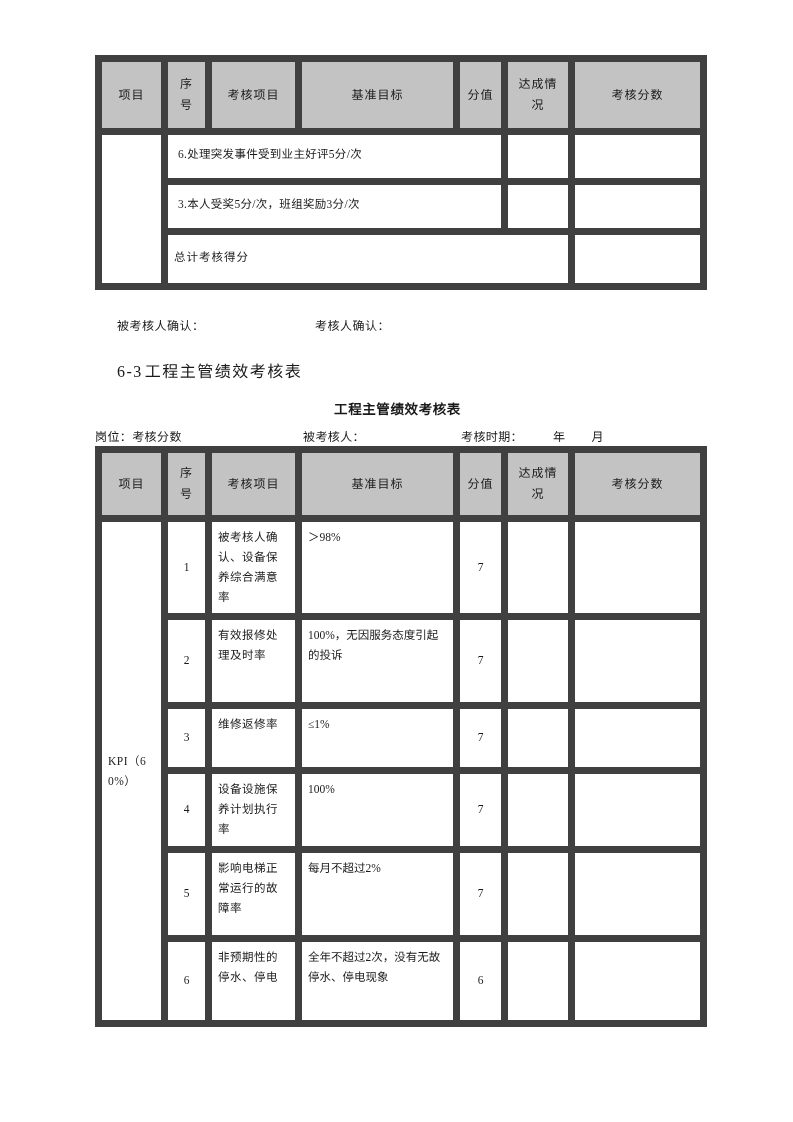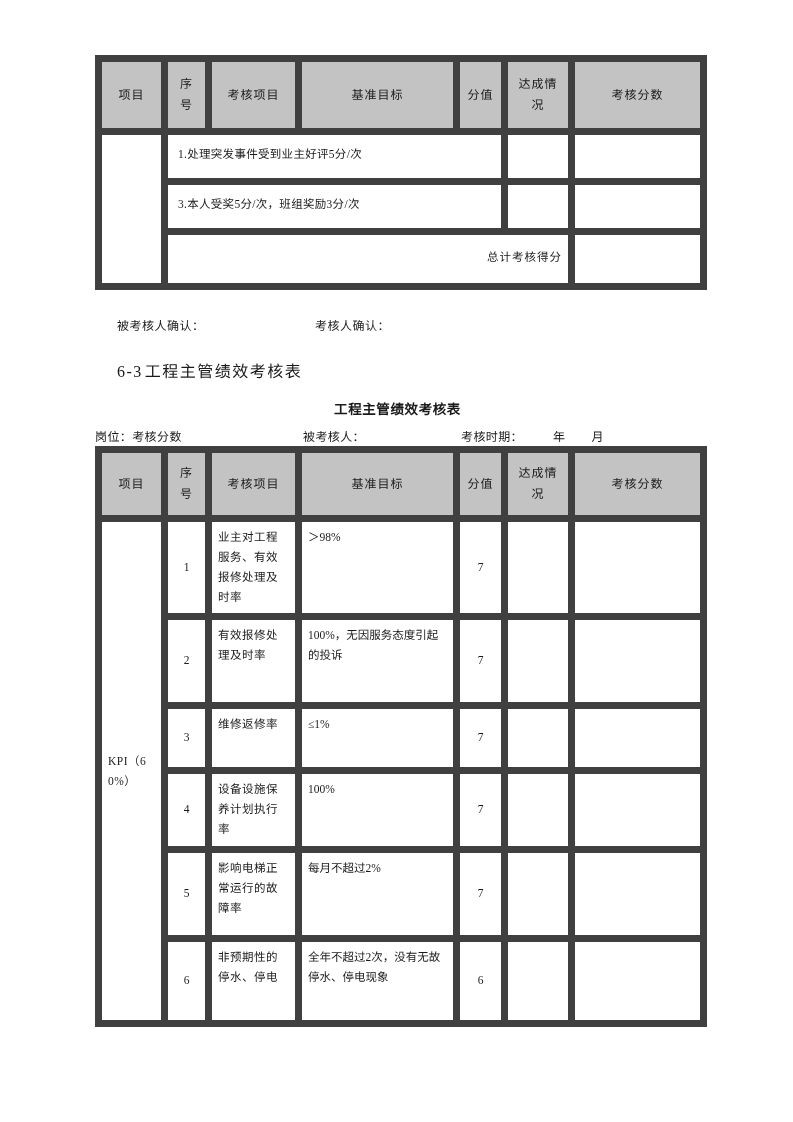--- a/index.html
+++ b/index.html
@@ -61,21 +61,21 @@
   
   #table-one-wrap {
     position: absolute;
     left: 95px;
     top: 55px;
   }
   #table-one thead td { height: 56px; }
   #table-one .r-item { height: 50px; }
   #table-one .r-total { height: 55px; }
   #table-one .total-label {
-    text-align: right;
+    text-align: left;
     vertical-align: top;
     padding-top: 12px;
     letter-spacing: 1px;
   }
   #table-one .bullet-cell {
     vertical-align: top;
     padding-top: 9px;
     padding-left: 10px;
     letter-spacing: 0.3px;
   }
@@ -184,21 +184,21 @@
           <td>考核项目</td>
           <td>基准目标</td>
           <td>分值</td>
           <td>达成情况</td>
           <td>考核分数</td>
         </tr>
       </thead>
       <tbody>
         <tr class="r-item">
           <td rowspan="3"></td>
-          <td colspan="4" class="bullet-cell">1.处理突发事件受到业主好评5分/次</td>
+          <td colspan="4" class="bullet-cell">6.处理突发事件受到业主好评5分/次</td>
           <td></td>
           <td></td>
         </tr>
         <tr class="r-item">
           <td colspan="4" class="bullet-cell">3.本人受奖5分/次，班组奖励3分/次</td>
           <td></td>
           <td></td>
         </tr>
         <tr class="r-total">
           <td colspan="5" class="total-label">总计考核得分</td>
@@ -241,21 +241,21 @@
           <td>基准目标</td>
           <td>分值</td>
           <td>达成情况</td>
           <td>考核分数</td>
         </tr>
       </thead>
       <tbody>
         <tr class="h1">
           <td rowspan="6" class="kpi-cell">KPI（60%）</td>
           <td class="seq">1</td>
-          <td class="item">业主对工程服务、有效报修处理及时率</td>
+          <td class="item">被考核人确认、设备保养综合满意率</td>
           <td class="goal">＞98%</td>
           <td class="score">7</td>
           <td class="blank"></td>
           <td class="blank"></td>
         </tr>
         <tr class="h2">
           <td class="seq">2</td>
           <td class="item">有效报修处理及时率</td>
           <td class="goal">100%，无因服务态度引起的投诉</td>
           <td class="score">7</td>

